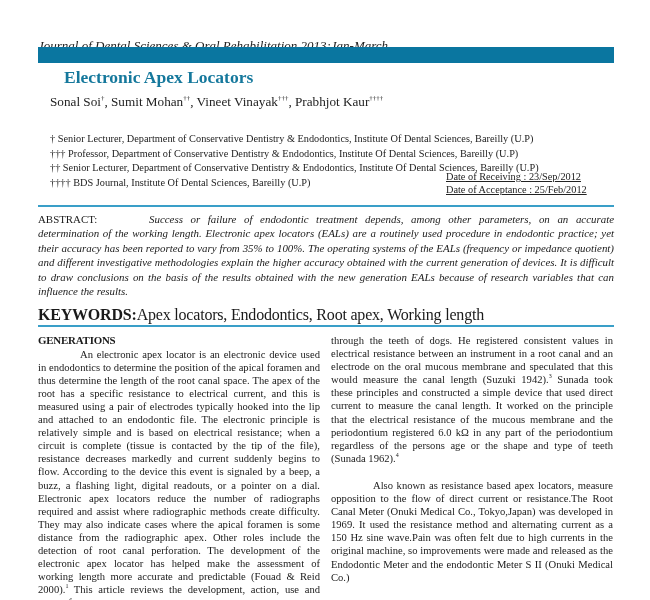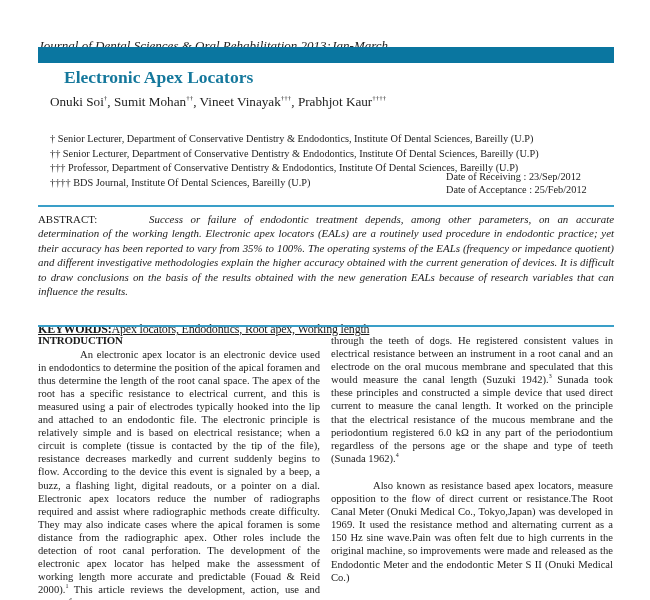--- a/index.html
+++ b/index.html
@@ -29,37 +29,37 @@
   .authors sup { font-size: 7px; vertical-align: 6px; line-height: 0; }
   .affiliations {
     position: absolute; left: 50px; top: 132px;
     font-size: 10.3px; line-height: 14.5px; color: #222;
   }
   .affiliations div { white-space: nowrap; }
   .dates {
     position: absolute; left: 446px; top: 171px;
     font-size: 10.3px; line-height: 12.5px; color: #222;
   }
-  .dates div { white-space: nowrap; }
+  .dates div { white-space: nowrap; text-decoration: underline; }
   .rule {
     position: absolute; left: 38px; width: 576px; height: 2px;
     background: #3a9fc8;
   }
   .rule.r1 { top: 205px; }
   .rule.r2 { top: 325px; }
   .abstract {
     position: absolute; left: 38px; top: 212px; width: 576px;
     font-size: 10.9px; line-height: 14.4px; text-align: justify;
     text-align-last: left;
   }
   .abstract .label { font-weight: normal; font-style: normal; }
   .abstract .body { font-style: italic; margin-left: 44px; }
   .keywords {
-    position: absolute; left: 38px; top: 322px;
-    font-size: 12px; white-space: nowrap; letter-spacing: -0.2px; text-decoration: underline;
+    position: absolute; left: 38px; top: 306px;
+    font-size: 16px; white-space: nowrap; letter-spacing: -0.2px;
   }
   .keywords .label { font-weight: bold; }
   .col {
     position: absolute; top: 334px; width: 282px;
     font-size: 10.6px; line-height: 13.1px; text-align: justify;
   }
   .col.left { left: 38px; }
   .col.right { left: 331px; }
   .col h2 {
     margin: 0; font-size: 10.9px; font-weight: bold; line-height: 13.6px;
@@ -72,27 +72,27 @@
 </style>
 </head>
 <body>
 
 <div class="journal-header">Journal of Dental Sciences &amp; Oral  Rehabilitation 2013;Jan-March</div>
 <div class="banner" style="background: rgb(10, 118, 160);"></div>
 
 <div class="title">Electronic Apex Locators</div>
 
 <div class="authors">
-  <span><span>Onuki Soi</span><sup>†</sup><span>, </span></span><span><span>Sumit Mohan</span><sup>††</sup><span>, </span></span><span><span>Vineet Vinayak</span><sup>†††</sup><span>, </span></span><span><span>Prabhjot Kaur</span><sup>††††</sup></span>
+  <span><span>Sonal Soi</span><sup>†</sup><span>, </span></span><span><span>Sumit Mohan</span><sup>††</sup><span>, </span></span><span><span>Vineet Vinayak</span><sup>†††</sup><span>, </span></span><span><span>Prabhjot Kaur</span><sup>††††</sup></span>
 </div>
 
 <div class="affiliations">
   <div>† Senior Lecturer, Department of Conservative Dentistry &amp; Endodontics, Institute Of Dental Sciences, Bareilly (U.P)</div>
+  <div>††† Professor, Department of Conservative Dentistry &amp; Endodontics, Institute Of Dental Sciences, Bareilly (U.P)</div>
   <div>†† Senior Lecturer, Department of Conservative Dentistry &amp; Endodontics, Institute Of Dental Sciences, Bareilly (U.P)</div>
-  <div>††† Professor, Department of Conservative Dentistry &amp; Endodontics, Institute Of Dental Sciences, Bareilly (U.P)</div>
   <div>†††† BDS Journal, Institute Of Dental Sciences, Bareilly (U.P)</div>
 </div>
 
 <div class="dates">
   <div>Date of Receiving : 23/Sep/2012</div>
   <div>Date of Acceptance : 25/Feb/2012</div>
 </div>
 
 <div class="rule r1"></div>
 
@@ -101,21 +101,21 @@
   <span class="body">Success or failure of endodontic treatment depends, among other parameters, on an accurate determination of the working length. Electronic apex locators (EALs) are a routinely used procedure in endodontic practice; yet their accuracy has been reported to vary from 35%  to 100%. The operating systems of the EALs (frequency or impedance quotient) and different investigative methodologies explain the higher accuracy obtained with the current generation of devices. It is difficult to draw conclusions on the basis of the results obtained with the new generation EALs because of research variables that can influence the results.</span>
 </div>
 
 <div class="keywords">
   <span class="label">KEYWORDS:</span><span>Apex locators, Endodontics, Root apex, Working length</span>
 </div>
 
 <div class="rule r2"></div>
 
 <div class="col left">
-  <h2>INTRODUCTION</h2>
+  <h2>GENERATIONS</h2>
   <p class="indent"><span>An electronic apex locator is an electronic device used in endodontics to determine the position of the apical foramen and thus determine the length of the root canal space. The apex of the root has a specific resistance to electrical current, and this is measured using a pair of electrodes typically hooked into the lip and attached to an endodontic file. The electronic principle is relatively simple and is based on electrical resistance; when a circuit is complete (tissue is contacted by the tip of the file), resistance decreases markedly and current suddenly begins to flow. According to the device this event is signaled by a beep, a buzz, a flashing light, digital readouts, or a pointer on a dial. Electronic apex locators reduce the number of radiographs required and assist where radiographic methods create difficulty. They may also indicate cases where the apical foramen is some distance from the radiographic apex. Other roles include the detection of root canal perforation. The development of the electronic apex locator has helped make the assessment of working length more accurate and predictable (Fouad &amp; Reid 2000).</span><sup>1</sup><span> This article reviews the development, action, use and types of</span></p>
 </div>
 
 <div class="col right">
   <p><span>through the teeth of dogs. He registered consistent values in electrical resistance between an instrument in a root canal and an  electrode on the oral mucous membrane and speculated that this would measure the canal length (Suzuki 1942).</span><sup>3</sup><span> Sunada took these principles and constructed a simple device that used direct current to measure the canal length. It worked on the principle that the electrical resistance of the mucous membrane and the periodontium registered 6.0 kΩ in any part of the periodontium regardless of the persons age or the shape and type of teeth (Sunada 1962).</span><sup>4</sup></p>
   <div class="gap"></div>
   <p class="indent">Also known as resistance based apex locators, measure opposition to the flow of direct current or resistance.The Root Canal Meter (Onuki Medical Co., Tokyo,Japan) was developed in 1969. It used the resistance method and alternating current as a 150 Hz sine wave.Pain was often felt due to high currents in the original machine, so improvements were made and released as the Endodontic Meter and the  endodontic Meter S II (Onuki Medical Co.)</p>
 </div>
 
 </body></html>

